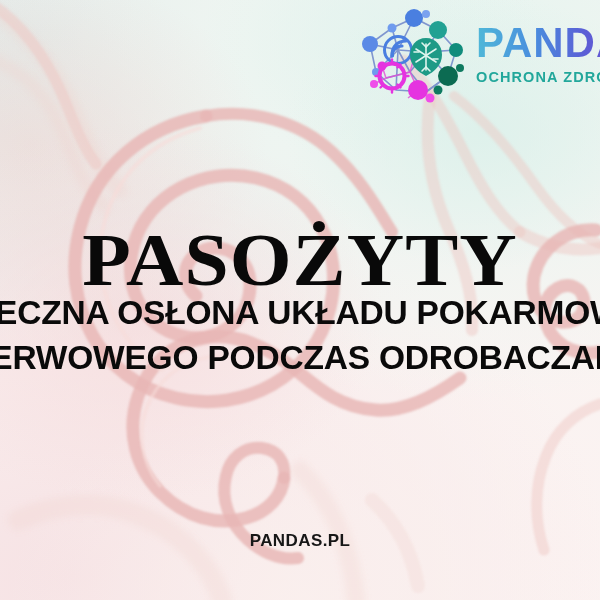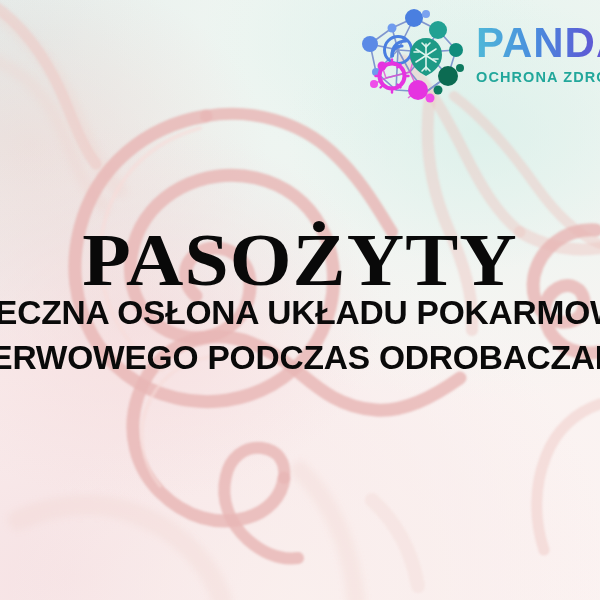--- a/index.html
+++ b/index.html
@@ -283,14 +283,15 @@
       <div class="brand-word">PANDAS</div>
       <div class="brand-sub">OCHRONA ZDROWIA</div>
     </div>
   </div>
 
   <div id="title">PASOŻYTY</div>
 
   <div id="subline-1" class="subline">SKUTECZNA OSŁONA UKŁADU POKARMOWEGO</div>
   <div id="subline-2" class="subline">I NERWOWEGO PODCZAS ODROBACZANIA</div>
 
+  <div id="footer">PANDAS.PL</div>
 
 </div>
 
 </body></html>

